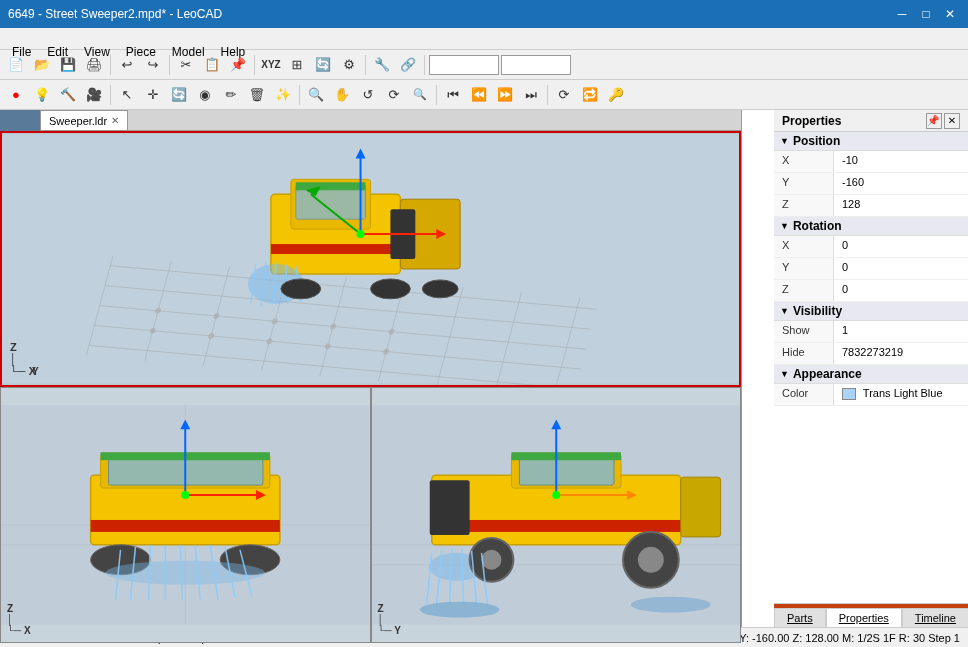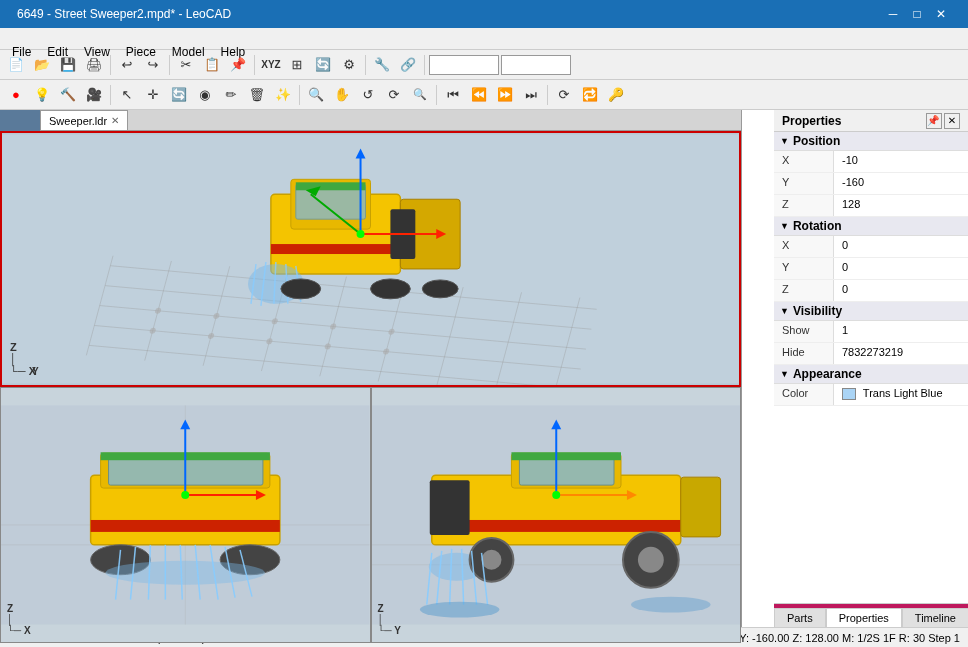--- a/index.html
+++ b/index.html
@@ -5,21 +5,21 @@
     * { margin: 0; padding: 0; box-sizing: border-box; }
     body { width: 968px; height: 647px; overflow: hidden; font-family: 'Segoe UI', Tahoma, sans-serif; font-size: 12px; background: #f0f0f0; }
 
     
     #titlebar {
       height: 28px;
       background: #1a6fb5;
       display: flex;
       align-items: center;
       justify-content: space-between;
-      padding: 0 17px;
+      padding: 0 8px;
       color: white;
     }
     #titlebar .win-controls { display: flex; gap: 4px; }
     #titlebar .win-btn {
       width: 20px; height: 18px;
       background: transparent;
       border: none;
       color: white;
       cursor: pointer;
       font-size: 12px;
@@ -198,24 +198,25 @@
       width: 14px; height: 12px;
       background: #aad4f5;
       border: 1px solid #888;
       margin-right: 4px;
       vertical-align: middle;
     }
 
     
     #bottom-tabs {
       height: 24px;
-      background: #be185d;
+      background: #c2410c;
       border-top: 1px solid #ccc;
       display: flex;
       align-items: flex-end;
+      text-decoration: underline;
     }
     .bottom-tab {
       padding: 3px 12px;
       border: 1px solid #ccc;
       border-bottom: none;
       background: #e0e0e0;
       cursor: pointer;
       font-size: 11px;
     }
     .bottom-tab.active { background: white; }

